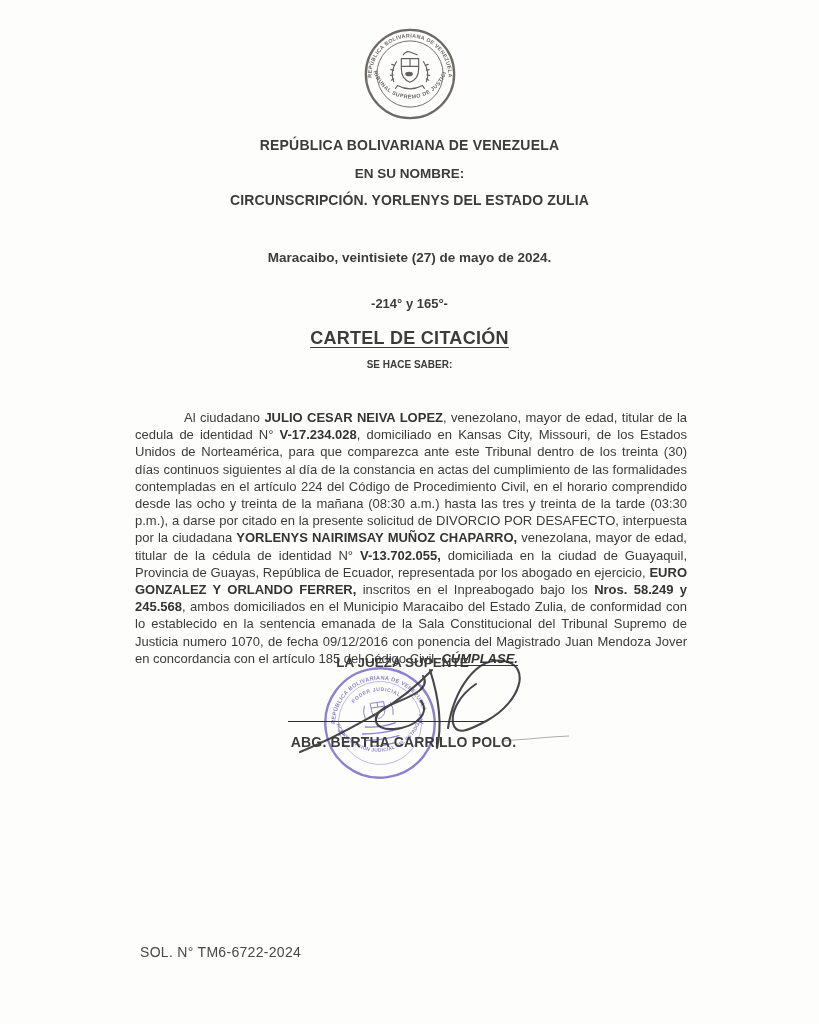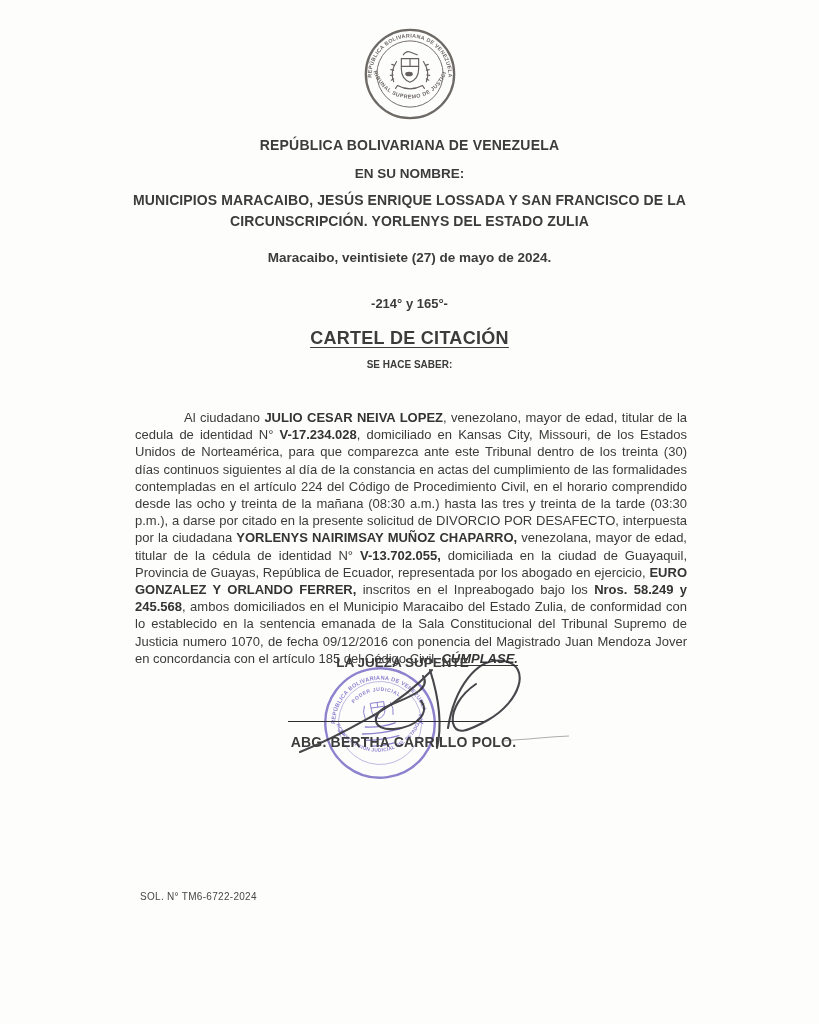--- a/index.html
+++ b/index.html
@@ -26,21 +26,21 @@
     top:396px;left:135px;width:552px;
     font-size:13px;line-height:17.2px;
     text-align:justify;text-indent:49px;
     color:#3b3b3b;
   }
   .bodytext .b{font-weight:700;color:#343434;}
   .bodytext .biu{font-weight:700;font-style:italic;text-decoration:underline;text-underline-offset:2px;color:#343434;}
   .judge-title{top:655px;font-size:13.5px;transform:translateX(-7px);}
   .judge-name{top:734px;font-size:14px;transform:translateX(-6px);letter-spacing:.2px;}
   .sig-line{top:721px;left:288px;width:196px;height:0;border-top:1.6px solid #2e2e2e;}
-  .footer-sol{top:891px;left:140px;font-size:10px;color:#474747;letter-spacing:.3px;}
+  .footer-sol{top:944px;left:140px;font-size:14px;color:#474747;letter-spacing:.3px;}
   .seal-box{top:26px;left:362px;width:96px;height:96px;}
   .stamp-box{top:657px;left:314px;width:132px;height:132px;transform:rotate(-8deg);opacity:.82;}
   .sig-box{top:640px;left:280px;width:300px;height:125px;}
   svg{display:block;width:100%;height:100%;}
 </style>
 </head>
 <body>
 
 <div class="page">
 
@@ -75,21 +75,20 @@
         <path d="M43,30 q3,-4.5 7,-3 q4,1.5 7.5,3"></path>
         <path d="M37,62 q13,7 26,0"></path>
         <path d="M37,62 l-2,3 M63,62 l2,3"></path>
       </g>
     </svg>
   </div>
 
   <div class="abs centerline h-bold republic">REPÚBLICA BOLIVARIANA DE VENEZUELA</div>
   <div class="abs centerline h-bold in-name">EN SU NOMBRE:</div>
   <div class="abs centerline h-bold tribunal">
-    <div>MUNICIPIOS MARACAIBO, JESÚS ENRIQUE LOSSADA Y SAN FRANCISCO DE LA</div>
     <div>CIRCUNSCRIPCIÓN. YORLENYS DEL ESTADO ZULIA</div>
   </div>
   <div class="abs centerline h-bold dateline">Maracaibo, veintisiete (27) de mayo de 2024.</div>
   <div class="abs centerline h-bold years">-214° y 165°-</div>
   <div class="abs centerline h-bold cartel">CARTEL DE CITACIÓN</div>
   <div class="abs centerline h-bold saber">SE HACE SABER:</div>
 
   <p class="abs bodytext"><span>Al ciudadano </span><span class="b">JULIO CESAR NEIVA LOPEZ</span><span>, venezolano, mayor de edad, titular de la cedula de identidad N° </span><span class="b">V-17.234.028</span><span>, domiciliado en Kansas City, Missouri, de los Estados Unidos de Norteamérica, para que comparezca ante este Tribunal dentro de los treinta (30) días continuos siguientes al día de la constancia en actas del cumplimiento de las formalidades contempladas en el artículo 224 del Código de Procedimiento Civil, en el horario comprendido desde las ocho y treinta de la mañana (08:30 a.m.) hasta las tres y treinta de la tarde (03:30 p.m.), a darse por citado en la presente solicitud de DIVORCIO POR DESAFECTO, interpuesta por la ciudadana </span><span class="b">YORLENYS NAIRIMSAY MUÑOZ CHAPARRO,</span><span> venezolana, mayor de edad, titular de la cédula de identidad N° </span><span class="b">V-13.702.055,</span><span> domiciliada en la ciudad de Guayaquil, Provincia de Guayas, República de Ecuador, representada por los abogado en ejercicio, </span><span class="b">EURO GONZALEZ Y ORLANDO FERRER,</span><span> inscritos en el Inpreabogado bajo los </span><span class="b">Nros. 58.249 y 245.568</span><span>, ambos domiciliados en el Municipio Maracaibo del Estado Zulia, de conformidad con lo establecido en la sentencia emanada de la Sala Constitucional del Tribunal Supremo de Justicia numero 1070, de fecha 09/12/2016 con ponencia del Magistrado Juan Mendoza Jover en concordancia con el artículo 185 del Código Civil. </span><span class="biu">CÚMPLASE.</span></p>
 
   <div class="abs centerline h-bold judge-title">LA JUEZA SUPENTE</div>

